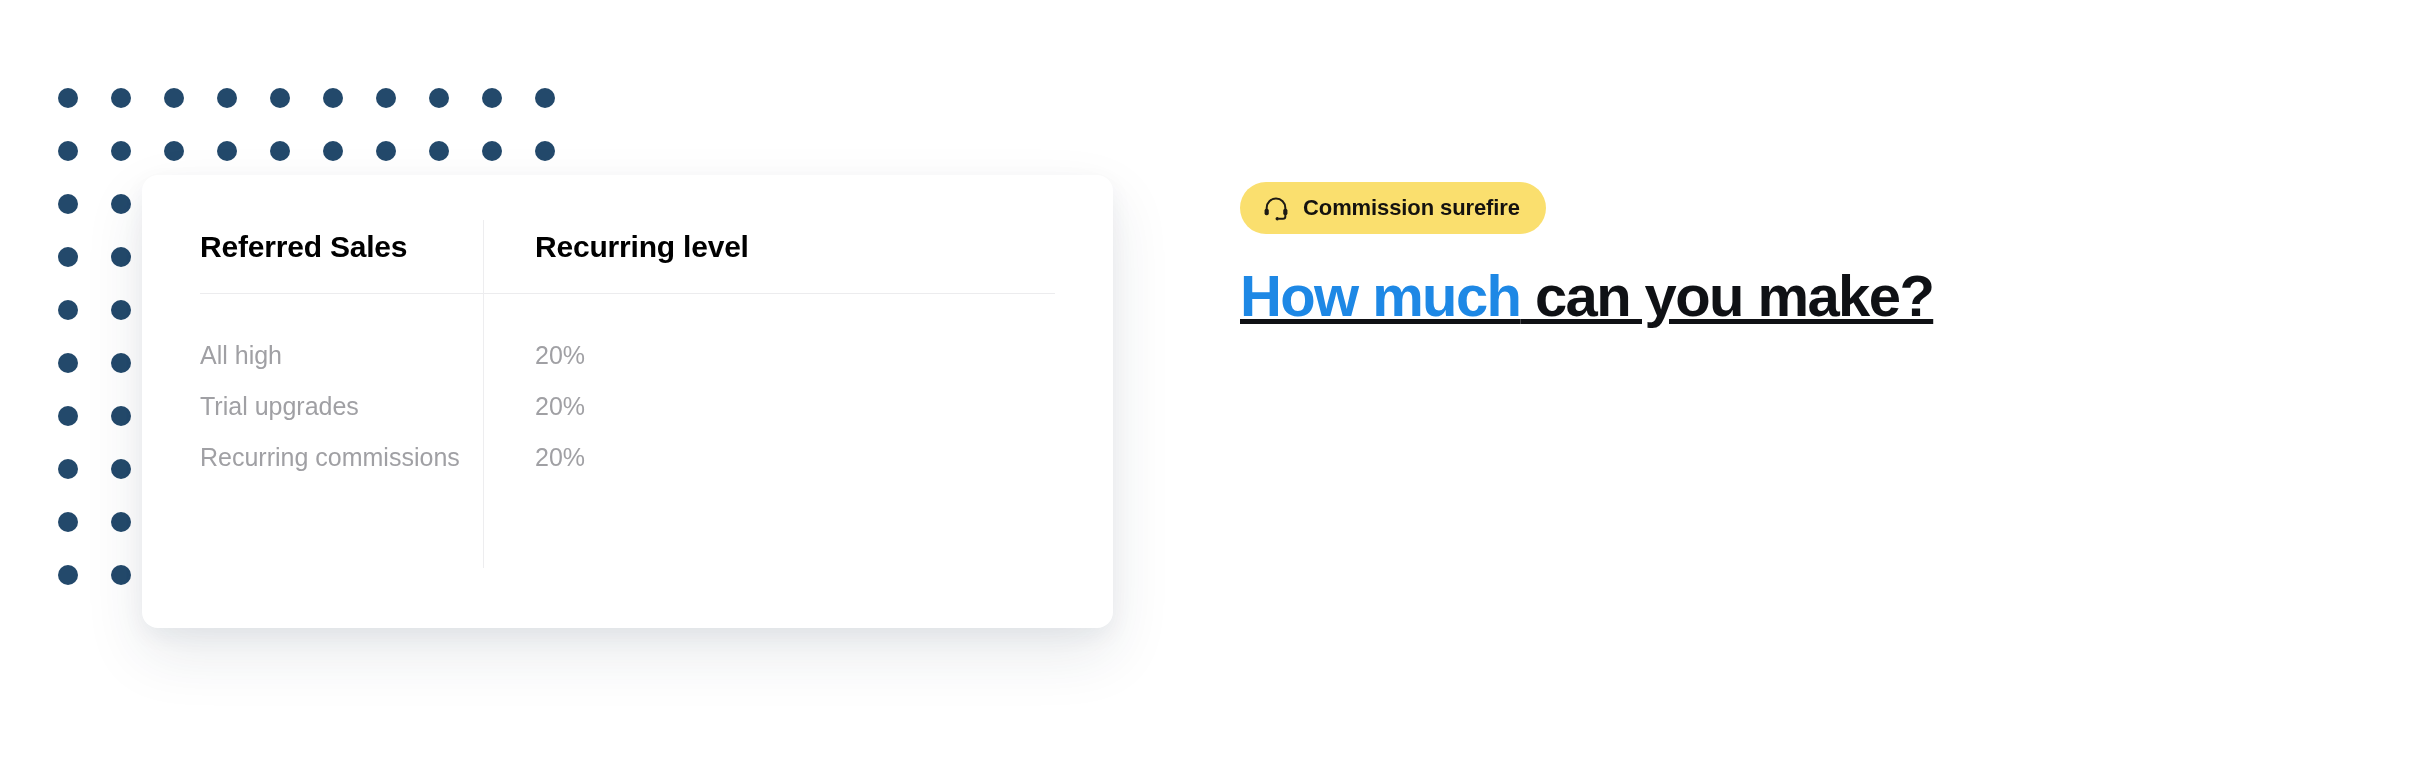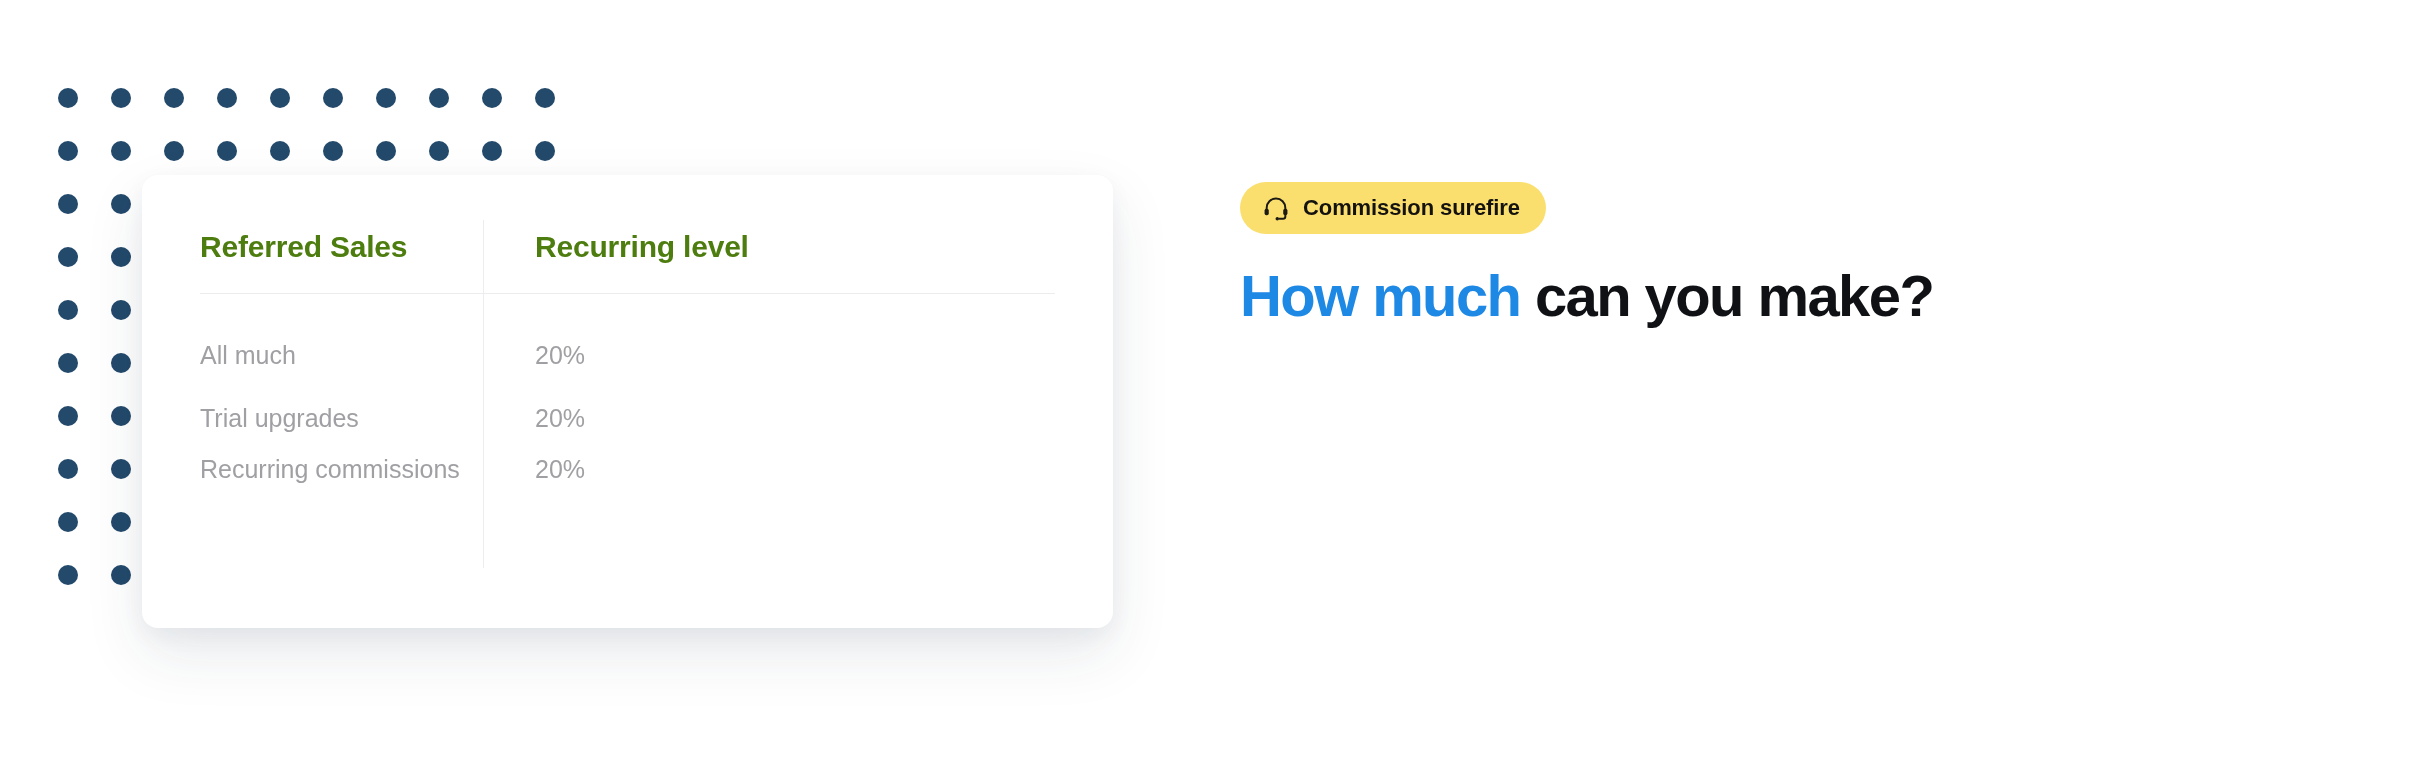--- a/index.html
+++ b/index.html
@@ -73,21 +73,21 @@
     top: 55px;
     right: 58px;
     bottom: 40px;
   }
 
   .table-head {
     display: flex;
     align-items: flex-start;
   }
   .th {
-    color: #4d7c0f;
+    color: #000000;
     font-size: 30px;
     font-weight: bold;
     letter-spacing: -0.2px;
     line-height: 1.1;
     white-space: nowrap;
   }
   .col-a { width: 308px; flex: 0 0 308px; }
   .col-b { flex: 1 1 auto; padding-left: 27px; }
 
   .head-rule {
@@ -113,21 +113,21 @@
     left: 0;
     right: 0;
     top: 100px;
   }
   .tr {
     display: flex;
     align-items: center;
     height: 51px;
     margin-bottom: 0;
   }
-  .tr + .tr { margin-top: 0; align-items: flex-end; }
+  .tr + .tr { margin-top: 0; }
   .td {
     color: #a0a0a4;
     font-size: 25px;
     font-weight: normal;
     line-height: 1.1;
     white-space: nowrap;
   }
 
   
   .right-content {
@@ -163,20 +163,21 @@
   }
 
   .headline {
     margin-top: 32px;
     font-size: 58px;
     font-weight: bold;
     letter-spacing: -1.6px;
     line-height: 1.05;
     color: #0f1115;
     white-space: nowrap;
+    text-decoration: underline;
   }
   .headline .hl-accent { color: #1e88e5; }
   .headline .hl-rest { color: #0f1115; }
 
   .body-copy {
     margin-top: 36px;
     width: 1085px;
     font-size: 26px;
     line-height: 1.72;
     color: #1d1f23;
@@ -302,21 +303,21 @@
             <div class="th col-a">Referred Sales</div>
             <div class="th col-b">Recurring level</div>
           </div>
 
           <div class="head-rule"></div>
           <div class="v-divider"></div>
 
           <div class="table-body">
 
             <div class="tr">
-              <div class="td col-a">All much</div>
+              <div class="td col-a">All high</div>
               <div class="td col-b">20%</div>
             </div>
 
             <div class="tr">
               <div class="td col-a">Trial upgrades</div>
               <div class="td col-b">20%</div>
             </div>
 
             <div class="tr">
               <div class="td col-a">Recurring commissions</div>

